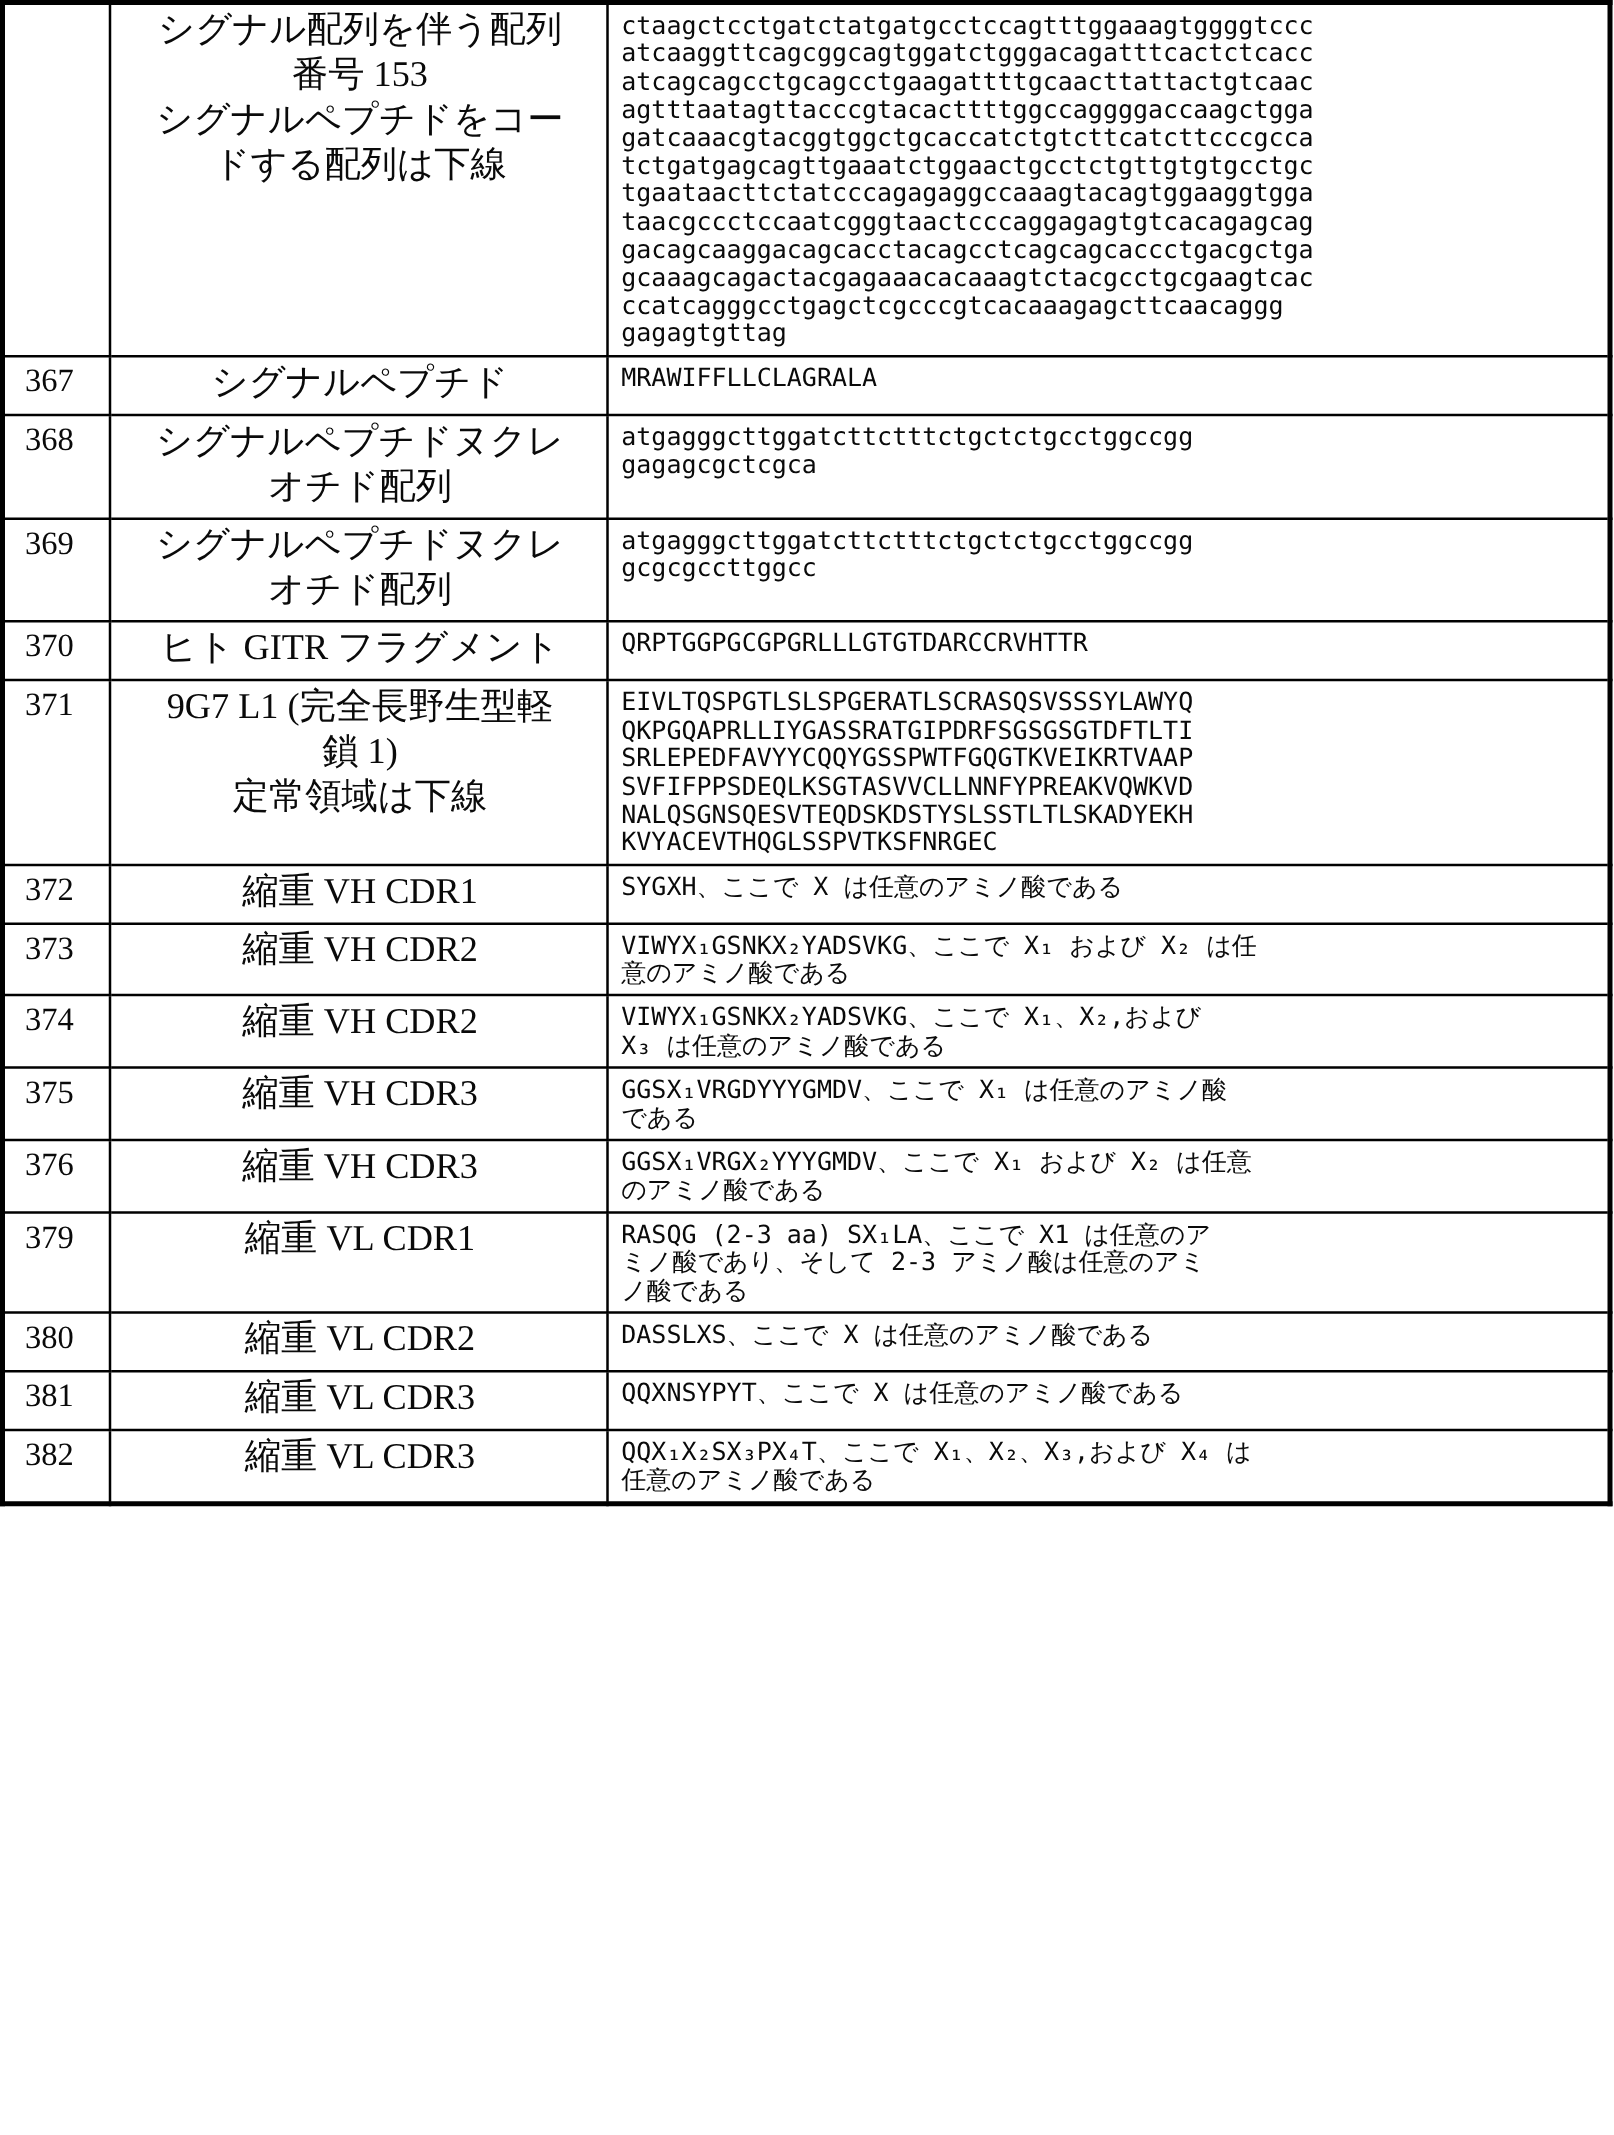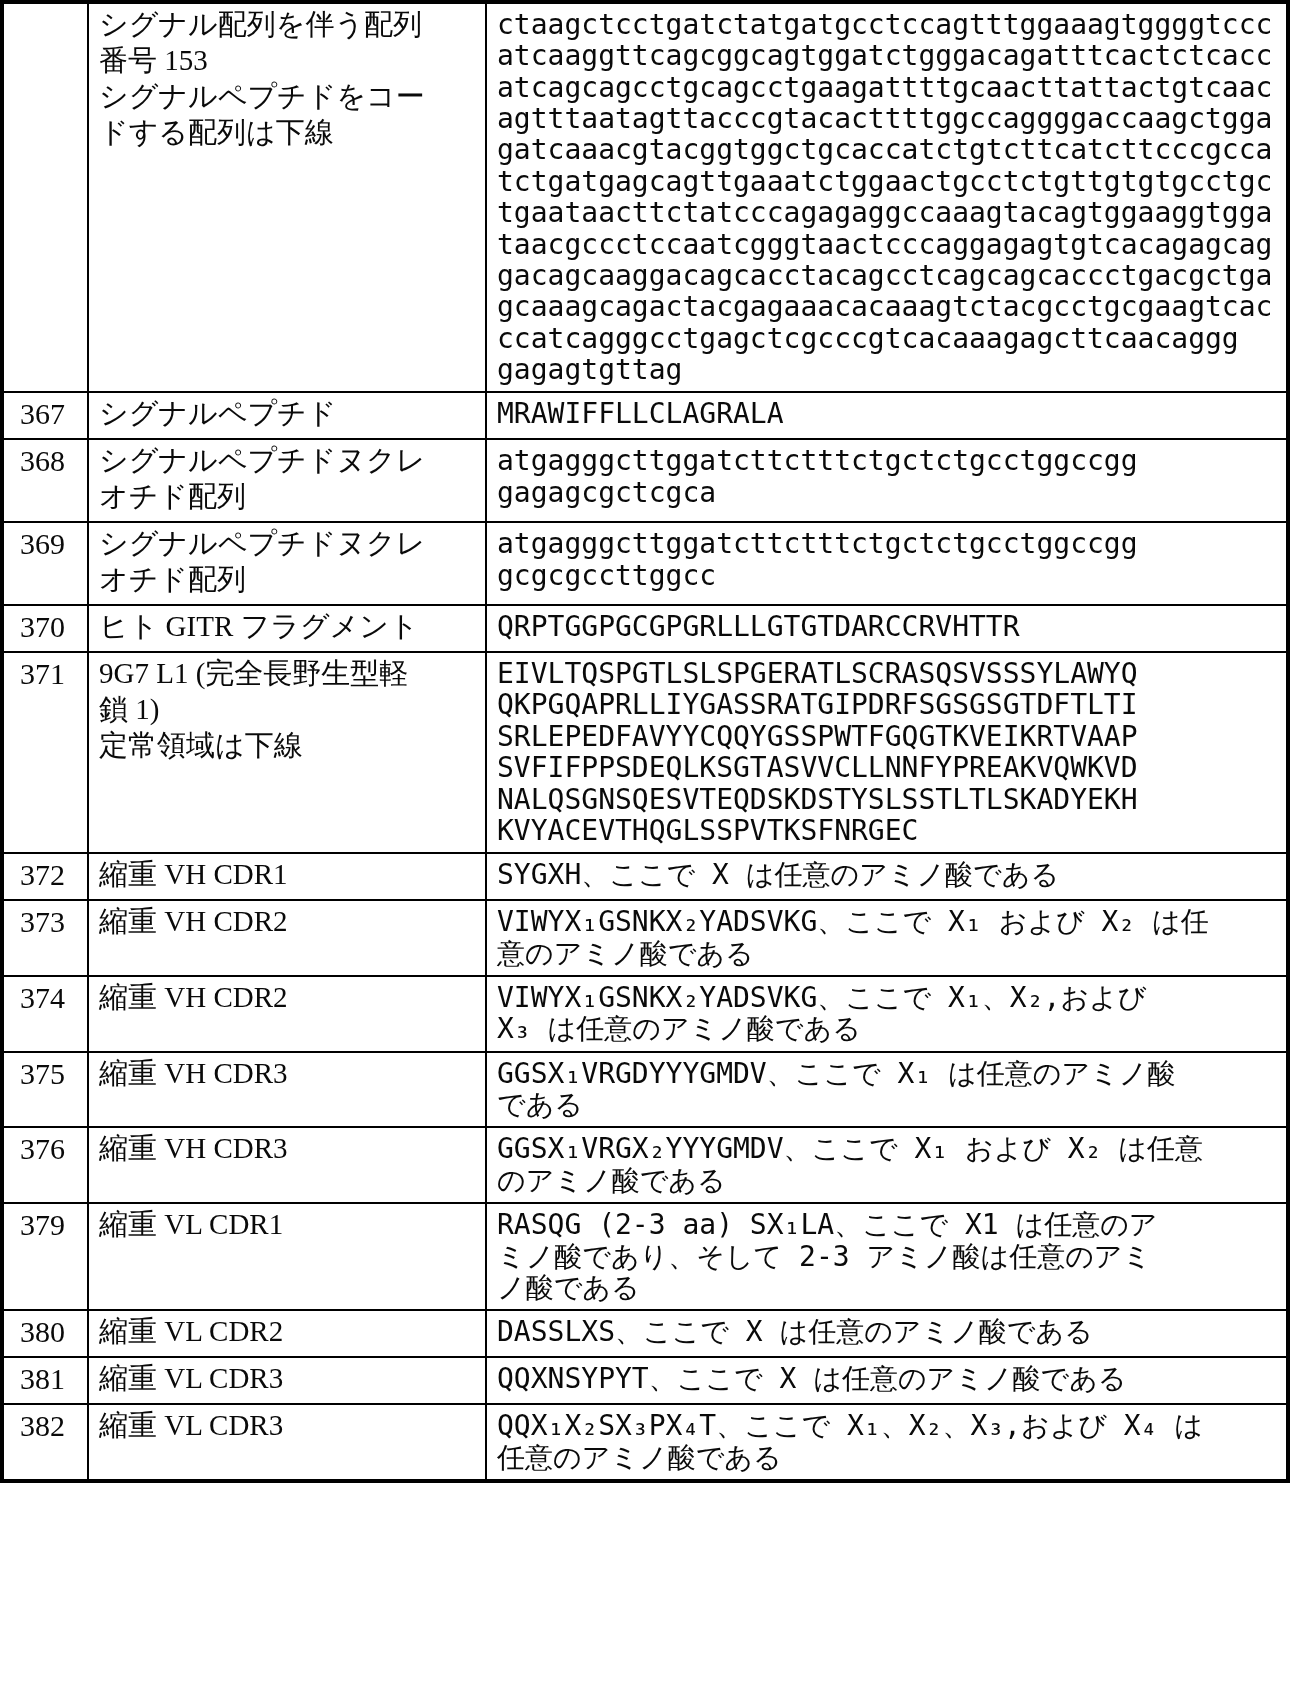--- a/index.html
+++ b/index.html
@@ -25,40 +25,41 @@
     table-layout: fixed;
     border: 4px solid #000;
   }
   td {
     border: 2px solid #000;
     vertical-align: top;
     padding: 3px 8px 6px 10px;
   }
   td.col-id {
     width: 86px;
-    font-size: 30px;
+    font-size: 26px;
     line-height: 1.2;
     font-family: "Liberation Serif", serif;
     padding-left: 16px;
     margin-top: 20px;
   }
   td.col-desc {
     width: 398px;
     font-size: 29px;
     line-height: 1.24;
     font-family: "Liberation Serif", serif;
   }
   td.col-seq {
-    font-size: 28px;
+    font-size: 20px;
     line-height: 1.12;
     font-family: "DejaVu Sans Mono", "Liberation Mono", monospace;
     padding-top: 5px;
   }
   .desc-line {
     white-space: pre-wrap;
+    text-align: center;
   }
   .seq-line {
     white-space: pre-wrap;
     word-break: break-all;
   }
   .underline {
     text-decoration-thickness: 2px;
     text-underline-offset: 3px;
   }
 </style>

